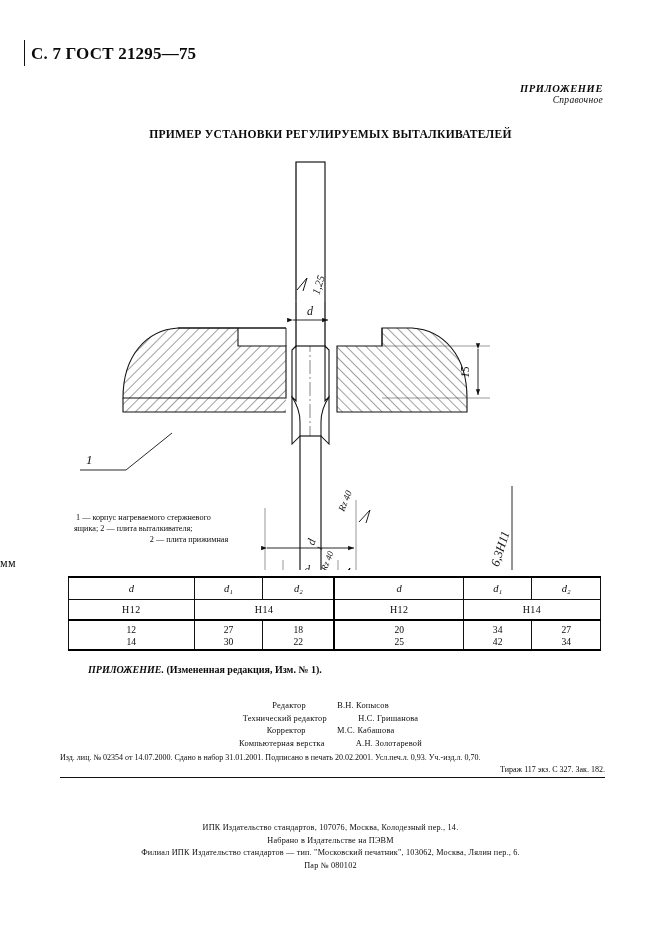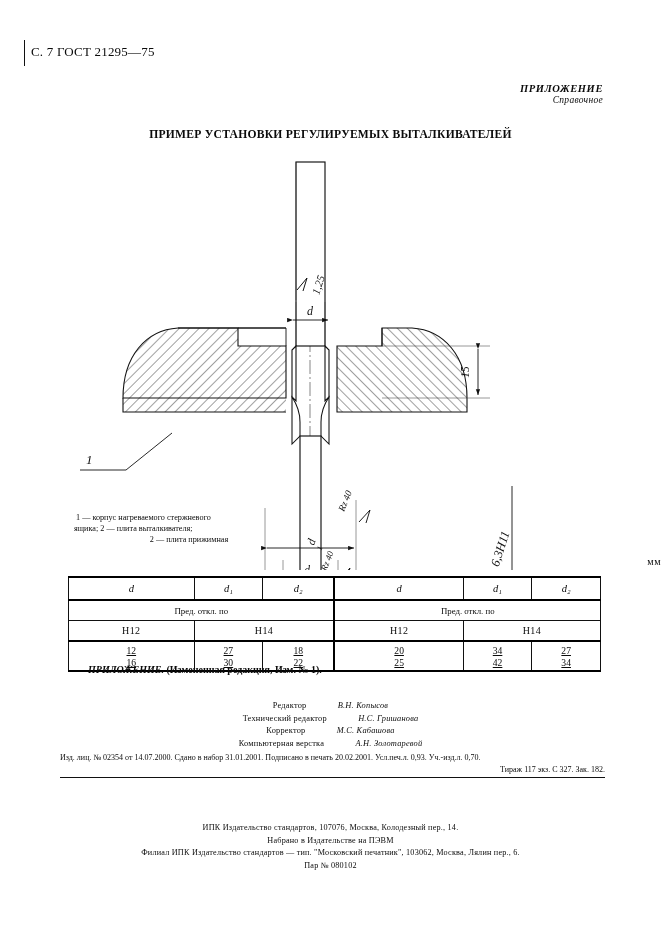--- a/index.html
+++ b/index.html
@@ -5,61 +5,61 @@
   html,body{margin:0;padding:0;background:#ffffff;}
   body{
     width:661px;height:936px;position:relative;overflow:hidden;
     font-family:"Liberation Serif","DejaVu Serif",serif;
     color:#0b0b0b;
     -webkit-font-smoothing:antialiased;
   }
   .page{position:absolute;inset:0;}
 
   
-  .hdr{position:absolute;left:31px;top:44px;font-size:13px;font-weight:normal;letter-spacing:.2px;}
+  .hdr{position:absolute;left:31px;top:44px;font-size:17px;font-weight:bold;letter-spacing:.2px;}
   .sidebar-rule{position:absolute;left:24px;top:40px;width:1px;height:26px;background:#111;}
 
   .appx{position:absolute;right:58px;top:82px;text-align:right;line-height:1.25;}
   .appx .a1{font-style:italic;font-weight:bold;font-size:10.5px;letter-spacing:.6px;}
   .appx .a2{font-style:italic;font-size:9.5px;letter-spacing:.3px;}
 
   .title{position:absolute;left:0;right:0;top:128px;text-align:center;
          font-size:11.6px;font-weight:bold;letter-spacing:.25px;}
 
   
   .draw{position:absolute;left:60px;top:150px;width:545px;height:420px;}
   .draw svg{display:block;}
 
   
   .legend{position:absolute;left:74px;top:512px;width:230px;font-size:8.2px;line-height:1.35;}
   .legend .l1{text-align:left;text-indent:2px;}
   .legend .l2{}
   .legend .l3{text-align:center;}
 
-  .mm{position:absolute;left:0;right:0;top:556px;text-align:right;font-size:10px;letter-spacing:.5px;}
+  .mm{position:absolute;left:0;right:0;top:556px;text-align:left;font-size:12px;letter-spacing:.5px;}
 
   
   .tbl{position:absolute;left:68px;top:576px;width:533px;border-collapse:collapse;}
   .tbl td{border:1px solid #111;text-align:center;vertical-align:middle;font-size:9.5px;padding:0;height:18px;}
   .tbl .tb-top{border-top:2.3px solid #000;}
-  .tbl .tb-bot{border-bottom:2.3px solid #000;text-decoration:underline;}
+  .tbl .tb-bot{border-bottom:2.3px solid #000;}
   .tbl .thick-l{border-left:2.3px solid #000;}
   .tbl .hdrow td{height:21px;font-style:italic;font-size:10.5px;}
   .tbl .prow td{height:19px;font-size:8.8px;font-style:normal;}
   .tbl .trow td{height:19px;font-size:10px;letter-spacing:.4px;}
   .tbl .drow td{height:27px;font-size:9.6px;line-height:1.15;padding-top:1px;}
   .tbl .drow .v2{display:block;}
 
   .redaction{position:absolute;left:88px;top:664px;font-size:10px;}
   .redaction .it{font-style:italic;font-weight:bold;}
   .redaction .bd{font-weight:bold;}
 
   
   .colo{position:absolute;left:0;right:0;top:700px;text-align:center;font-size:8.4px;line-height:1.5;letter-spacing:.2px;}
-  .colo .nm{font-style:italic;margin-left:29px;}
+  .colo .nm{margin-left:29px;}
 
   .imprint{position:absolute;left:60px;top:752px;width:545px;font-size:8px;line-height:1.5;}
   .imprint .r1{text-align:left;white-space:nowrap;}
   .imprint .r2{text-align:right;}
 
   .hr1{position:absolute;left:60px;top:777px;width:545px;height:1px;background:#111;}
 
   .pub{position:absolute;left:0;right:0;top:781px;text-align:center;font-size:8.2px;line-height:1.55;letter-spacing:.2px;margin-top:41px;}
 </style>
 </head>
@@ -247,34 +247,30 @@
   <table class="tbl">
     <tbody>
         <tr class="hdrow">
       <td class="tb-top">d</td>
       <td class="tb-top">d₁</td>
       <td class="tb-top">d₂</td>
       <td class="tb-top thick-l">d</td>
       <td class="tb-top">d₁</td>
       <td class="tb-top">d₂</td>
     </tr>
-    <tr class="prow">
-      <td class="tb-top" colspan="3">Пред. откл. по</td>
-      <td class="tb-top thick-l" colspan="3">Пред. откл. по</td>
-    </tr>
     <tr class="trow">
       <td>H12</td>
       <td colspan="2">H14</td>
       <td class="thick-l">H12</td>
       <td colspan="2">H14</td>
     </tr>
     <tr class="drow">
       <td class="tb-top tb-bot">
         <span class="v1">12</span>
-        <span class="v2">16</span>
+        <span class="v2">14</span>
       </td>
       <td class="tb-top tb-bot">
         <span class="v1">27</span>
         <span class="v2">30</span>
       </td>
       <td class="tb-top tb-bot">
         <span class="v1">18</span>
         <span class="v2">22</span>
       </td>
       <td class="tb-top tb-bot thick-l">

